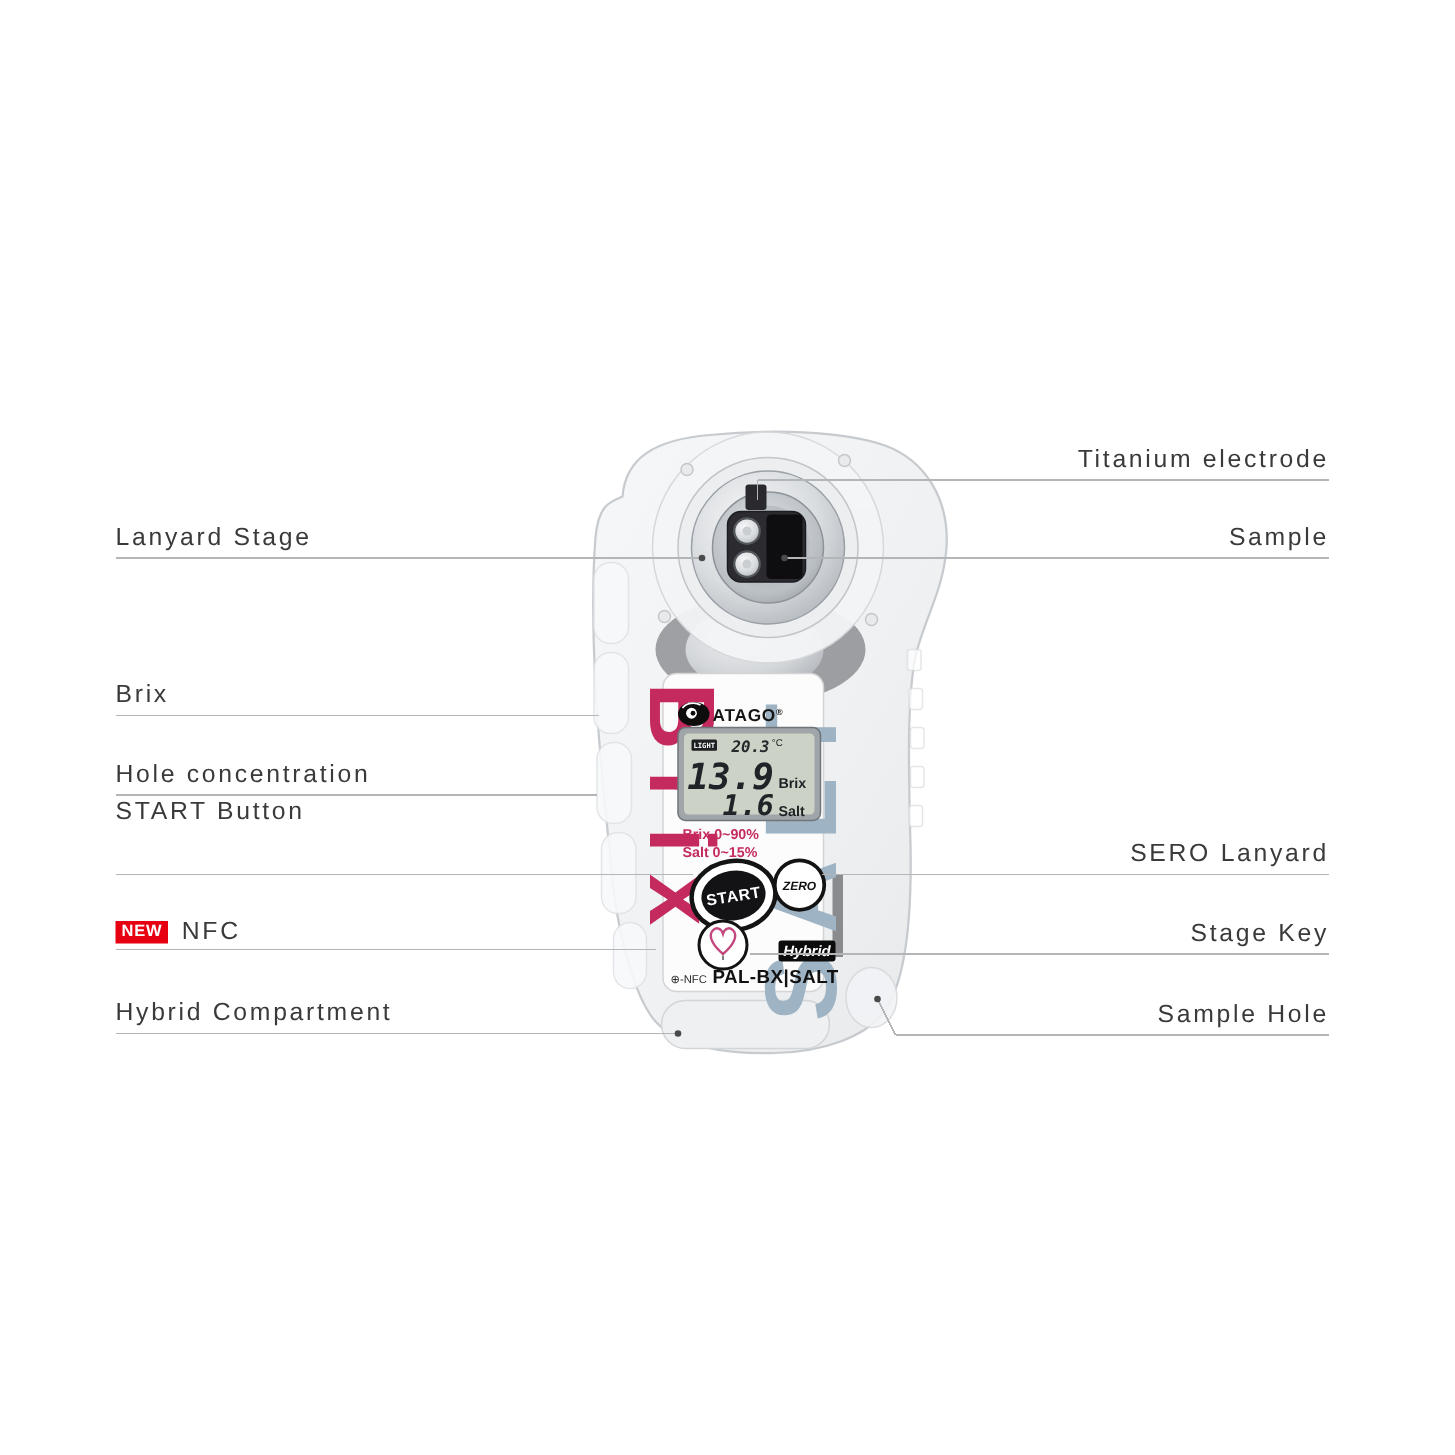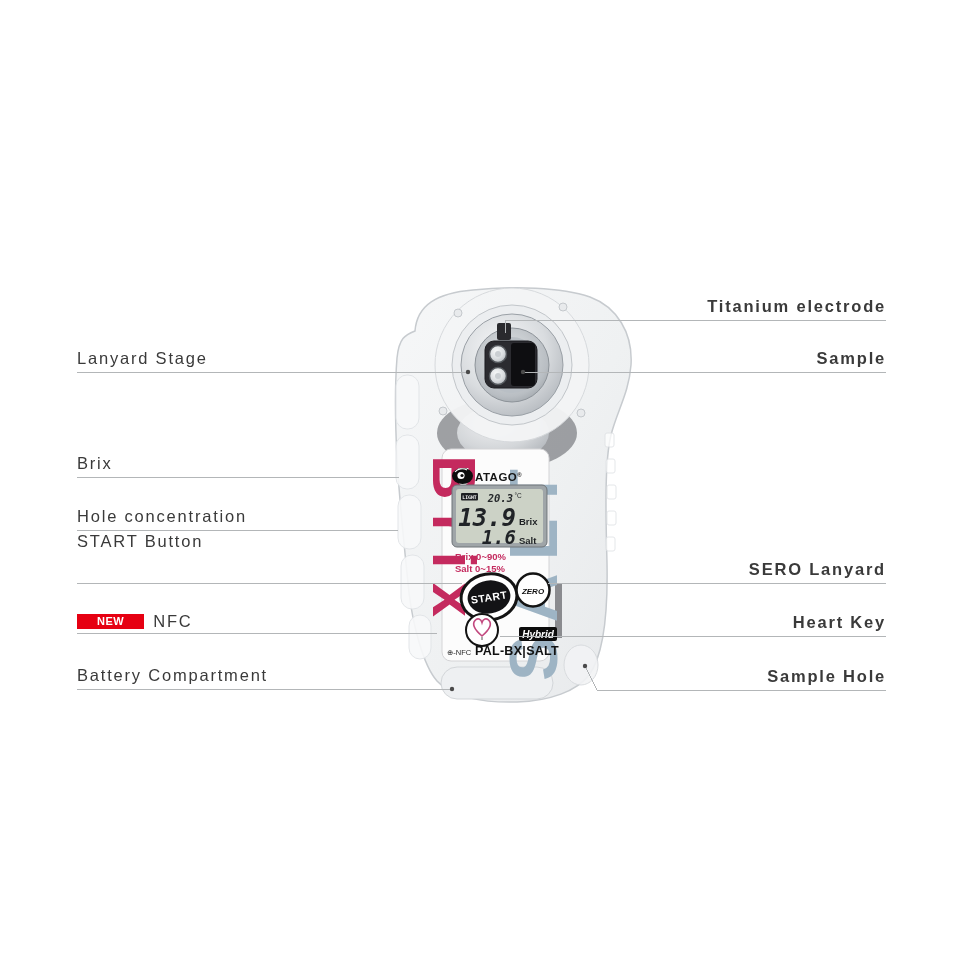--- a/index.html
+++ b/index.html
@@ -2,23 +2,23 @@
 <html><head>
 <meta charset="utf-8">
 <style>
   html,body{margin:0;padding:0;background:#fff;}
   .canvas{position:relative;width:970px;height:970px;background:#ffffff;
           font-family:"Liberation Sans",sans-serif;overflow:hidden;}
   .device-svg{position:absolute;left:385px;top:283px;}
   .leaders{position:absolute;left:0;top:0;pointer-events:none;}
   .co{position:absolute;font-size:16.5px;letter-spacing:1.8px;color:#3a3a3a;
       white-space:nowrap;font-weight:400;}
-  .co.right{text-align:right;font-weight:bold;}
+  .co.right{text-align:right;}
   .badge{display:inline-block;background:#e60012;color:#ffffff;font-size:11px;
-         font-weight:bold;letter-spacing:.5px;padding:1px 20px 2px;
+         font-weight:bold;letter-spacing:.5px;padding:1px 4px 2px;
          margin-right:9px;transform:translateY(-2px);}
   .lcd-mono{font-family:"DejaVu Sans Mono",monospace;}
 </style>
 </head>
 <body>
 
 <div class="canvas">
 
   <svg class="device-svg" width="250" height="425" viewBox="0 0 250 425">
     <defs>
@@ -193,32 +193,32 @@
   <div class="co left" style="left:77px;top:507px">
     <span>Hole concentration</span>
   </div>
   <div class="co left" style="left:77px;top:532px">
     <span>START Button</span>
   </div>
   <div class="co left" style="left:77px;top:612px">
     <span class="badge">NEW</span><span>NFC</span>
   </div>
   <div class="co left" style="left:77px;top:666px">
-    <span>Battery Compartment</span>
+    <span>Hybrid Compartment</span>
   </div>
 
   <div class="co right" style="right:84px;top:297px">
     <span>Titanium electrode</span>
   </div>
   <div class="co right" style="right:84px;top:349px">
     <span>Sample</span>
   </div>
   <div class="co right" style="right:84px;top:560px">
     <span>SERO Lanyard</span>
   </div>
   <div class="co right" style="right:84px;top:613px">
-    <span>Heart Key</span>
+    <span>Stage Key</span>
   </div>
   <div class="co right" style="right:84px;top:667px">
     <span>Sample Hole</span>
   </div>
 
 </div>
 
 </body></html>

